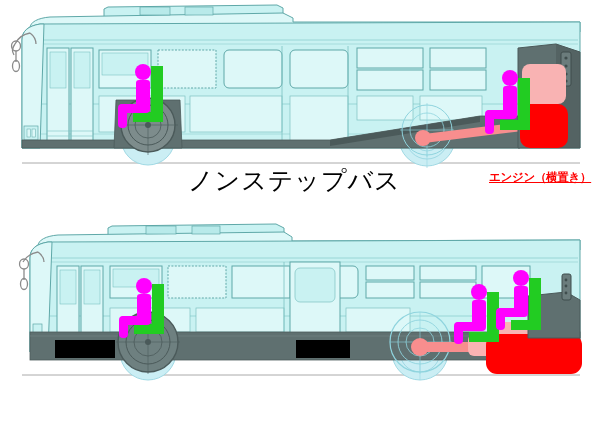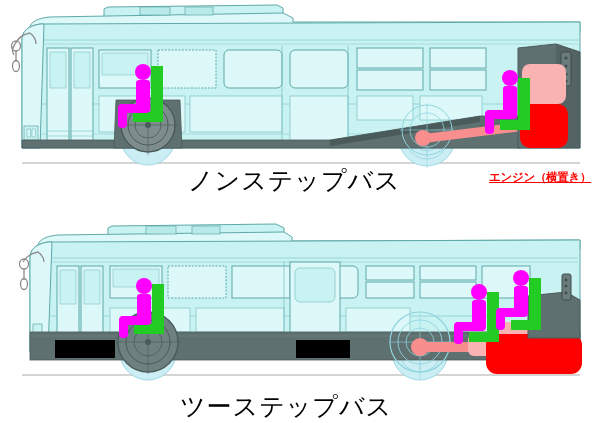--- a/index.html
+++ b/index.html
@@ -339,15 +339,14 @@
           <circle cx="521" cy="66" r="8"></circle>
           <rect x="514" y="74" width="14" height="28" rx="3"></rect>
           <rect x="497" y="96" width="31" height="9" rx="4"></rect>
           <rect x="496" y="96" width="9" height="22" rx="4"></rect>
         </g>
       </g>
 
     </svg>
   </div>
 
-  <div class="caption" id="caption-twostep">ツーステップバス</div>
 
 </div>
 
 </body></html>

